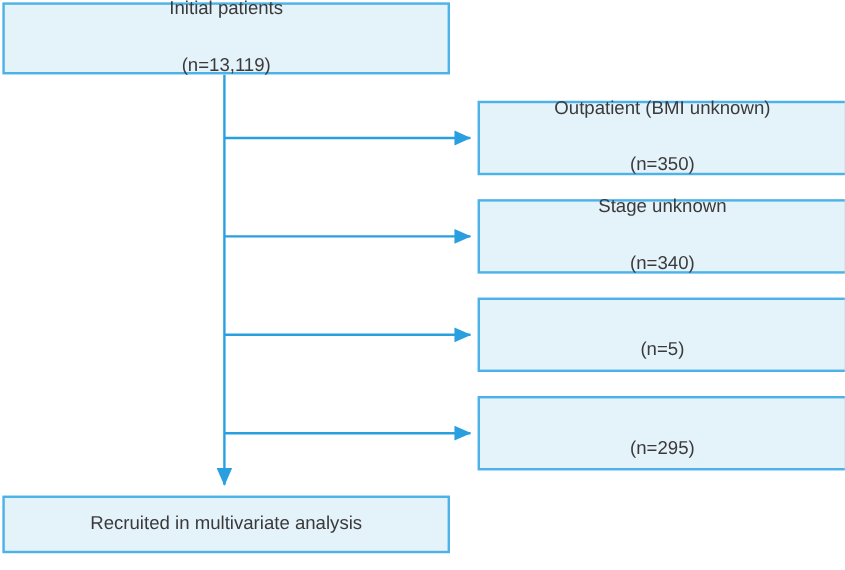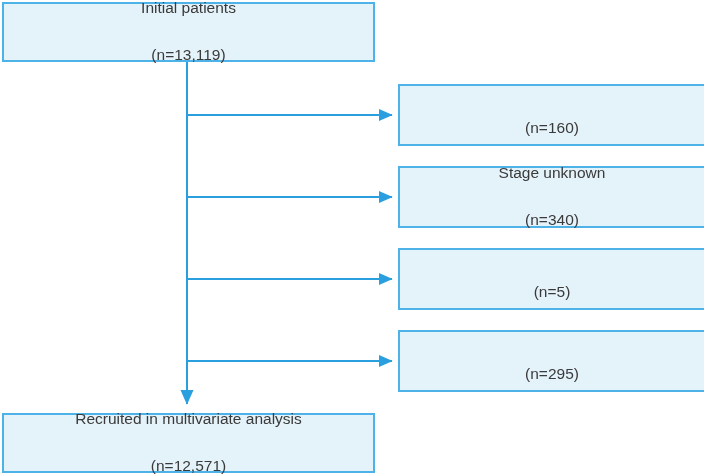--- a/index.html
+++ b/index.html
@@ -44,21 +44,21 @@
     left: 2px;
     top: 2px;
     width: 373px;
     height: 60px;
   }
   
   #node-recruited {
     left: 2px;
     top: 413px;
     width: 373px;
-    height: 60px;
+    height: 48px;
   }
   
   .excl {
     left: 398px;
     width: 308px;
     height: 62px;
   }
   #node-excl-0 { top: 84px; }
   #node-excl-1 { top: 166px; }
   #node-excl-2 { top: 248px; }
@@ -84,32 +84,32 @@
   <line x1="187" y1="279" x2="392" y2="279" stroke="#2a9fe0" stroke-width="2" marker-end="url(#arrow-right)"></line>
   <line x1="187" y1="361" x2="392" y2="361" stroke="#2a9fe0" stroke-width="2" marker-end="url(#arrow-right)"></line>
 </svg>
 
 <div class="node" id="node-initial">
   <span class="line1">Initial patients</span>
   <span class="line2">(n=13,119)</span>
 </div>
 
 <div class="node excl" id="node-excl-0">
-  <span class="line2">(n=160)</span>
+  <span class="line1">Outpatient (BMI unknown)</span>
+  <span class="line2">(n=350)</span>
 </div>
 
 <div class="node excl" id="node-excl-1">
   <span class="line1">Stage unknown</span>
   <span class="line2">(n=340)</span>
 </div>
 
 <div class="node excl" id="node-excl-2">
   <span class="line2">(n=5)</span>
 </div>
 
 <div class="node excl" id="node-excl-3">
   <span class="line2">(n=295)</span>
 </div>
 
 <div class="node" id="node-recruited">
   <span class="line1">Recruited in multivariate analysis</span>
-  <span class="line2">(n=12,571)</span>
 </div>
 
 </body></html>

